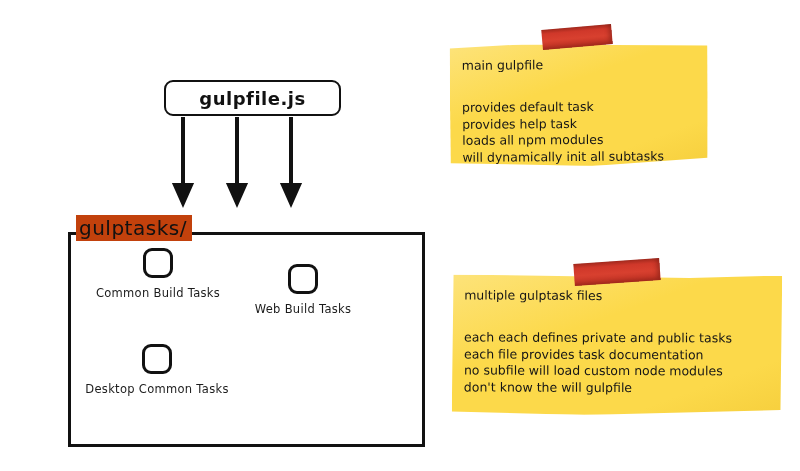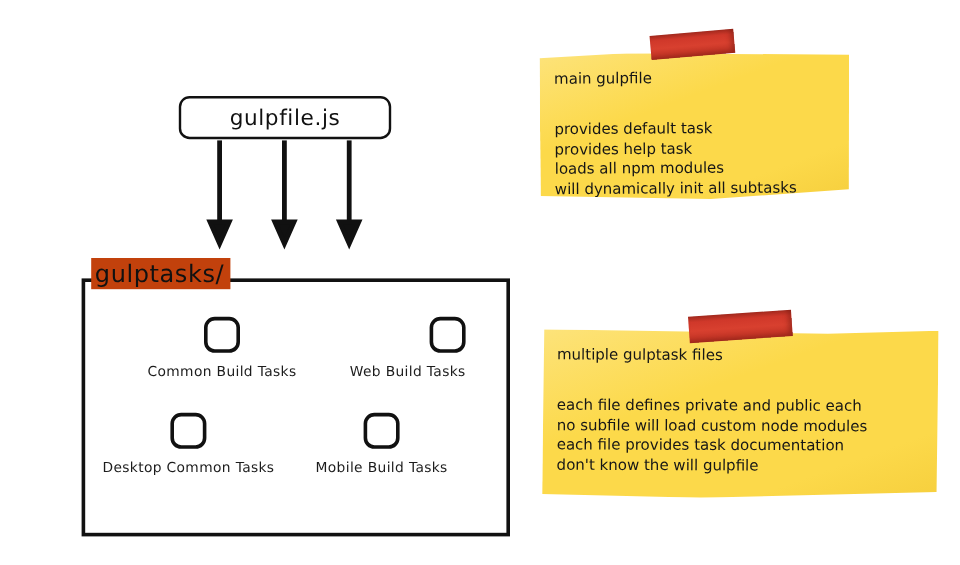--- a/index.html
+++ b/index.html
@@ -19,28 +19,29 @@
     position: relative;
     width: 800px;
     height: 471px;
     background: #ffffff;
     overflow: hidden;
   }
 
   
   .root-box {
     position: absolute;
-    left: 149px; top: 80px;
+    left: 164px; top: 80px;
     width: 177px; height: 36px;
     border: 2.5px solid var(--ink, #111);
     border-radius: 9px;
     display: flex; align-items: center; justify-content: center;
     font-size: 18px;
     letter-spacing: 0.5px;
     background: #fff;
+    font-weight: bold;
   }
 
   
   .arrows-svg { position: absolute; left: 160px; top: 115px; }
 
   
   .tasks-box {
     position: absolute;
     left: 68px; top: 232px;
     width: 357px; height: 215px;
@@ -71,22 +72,22 @@
     border-radius: 9px;
     background: #fff;
   }
   .task-item .lbl {
     margin-top: 8px;
     font-size: 11.5px;
     letter-spacing: 0.3px;
     white-space: nowrap;
     color: #1c1c1c;
   }
-  .pos-1 { left: 88px;  top: 264px; margin-left: 27px; }
-  .pos-2 { left: 248px; top: 264px; align-items: flex-end; }
+  .pos-1 { left: 88px;  top: 248px; }
+  .pos-2 { left: 233px; top: 264px; }
   .pos-3 { left: 87px;  top: 344px; }
   .pos-4 { left: 248px; top: 344px; }
 
   
   .note {
     position: absolute;
     background:
       linear-gradient(160deg,
         var(--note-bg-light, #fde37a) 0%,
         var(--note-bg, #fcd94a) 38%,
@@ -155,40 +156,36 @@
     <div class="lbl">Common Build Tasks</div>
   </div>
   <div class="task-item pos-2">
     <div class="sq"></div>
     <div class="lbl">Web Build Tasks</div>
   </div>
   <div class="task-item pos-3">
     <div class="sq"></div>
     <div class="lbl">Desktop Common Tasks</div>
   </div>
-  <div class="task-item pos-4">
-    <div class="sq"></div>
-    <div class="lbl">Mobile Build Tasks</div>
-  </div>
 
   <div class="note note-1">
     <div class="note-title">main gulpfile</div>
     <div class="note-lines">
       <div class="note-line">provides default task</div>
       <div class="note-line">provides help task</div>
       <div class="note-line">loads all npm modules</div>
       <div class="note-line">will dynamically init all subtasks</div>
     </div>
   </div>
   <div class="tape tape-1"></div>
 
   <div class="note note-2">
     <div class="note-title">multiple gulptask files</div>
     <div class="note-lines">
-      <div class="note-line">each file defines private and public each</div>
+      <div class="note-line">each each defines private and public tasks</div>
+      <div class="note-line">each file provides task documentation</div>
       <div class="note-line">no subfile will load custom node modules</div>
-      <div class="note-line">each file provides task documentation</div>
       <div class="note-line">don't know the will gulpfile</div>
     </div>
   </div>
   <div class="tape tape-2"></div>
 
 </div>
 
 </body></html>

